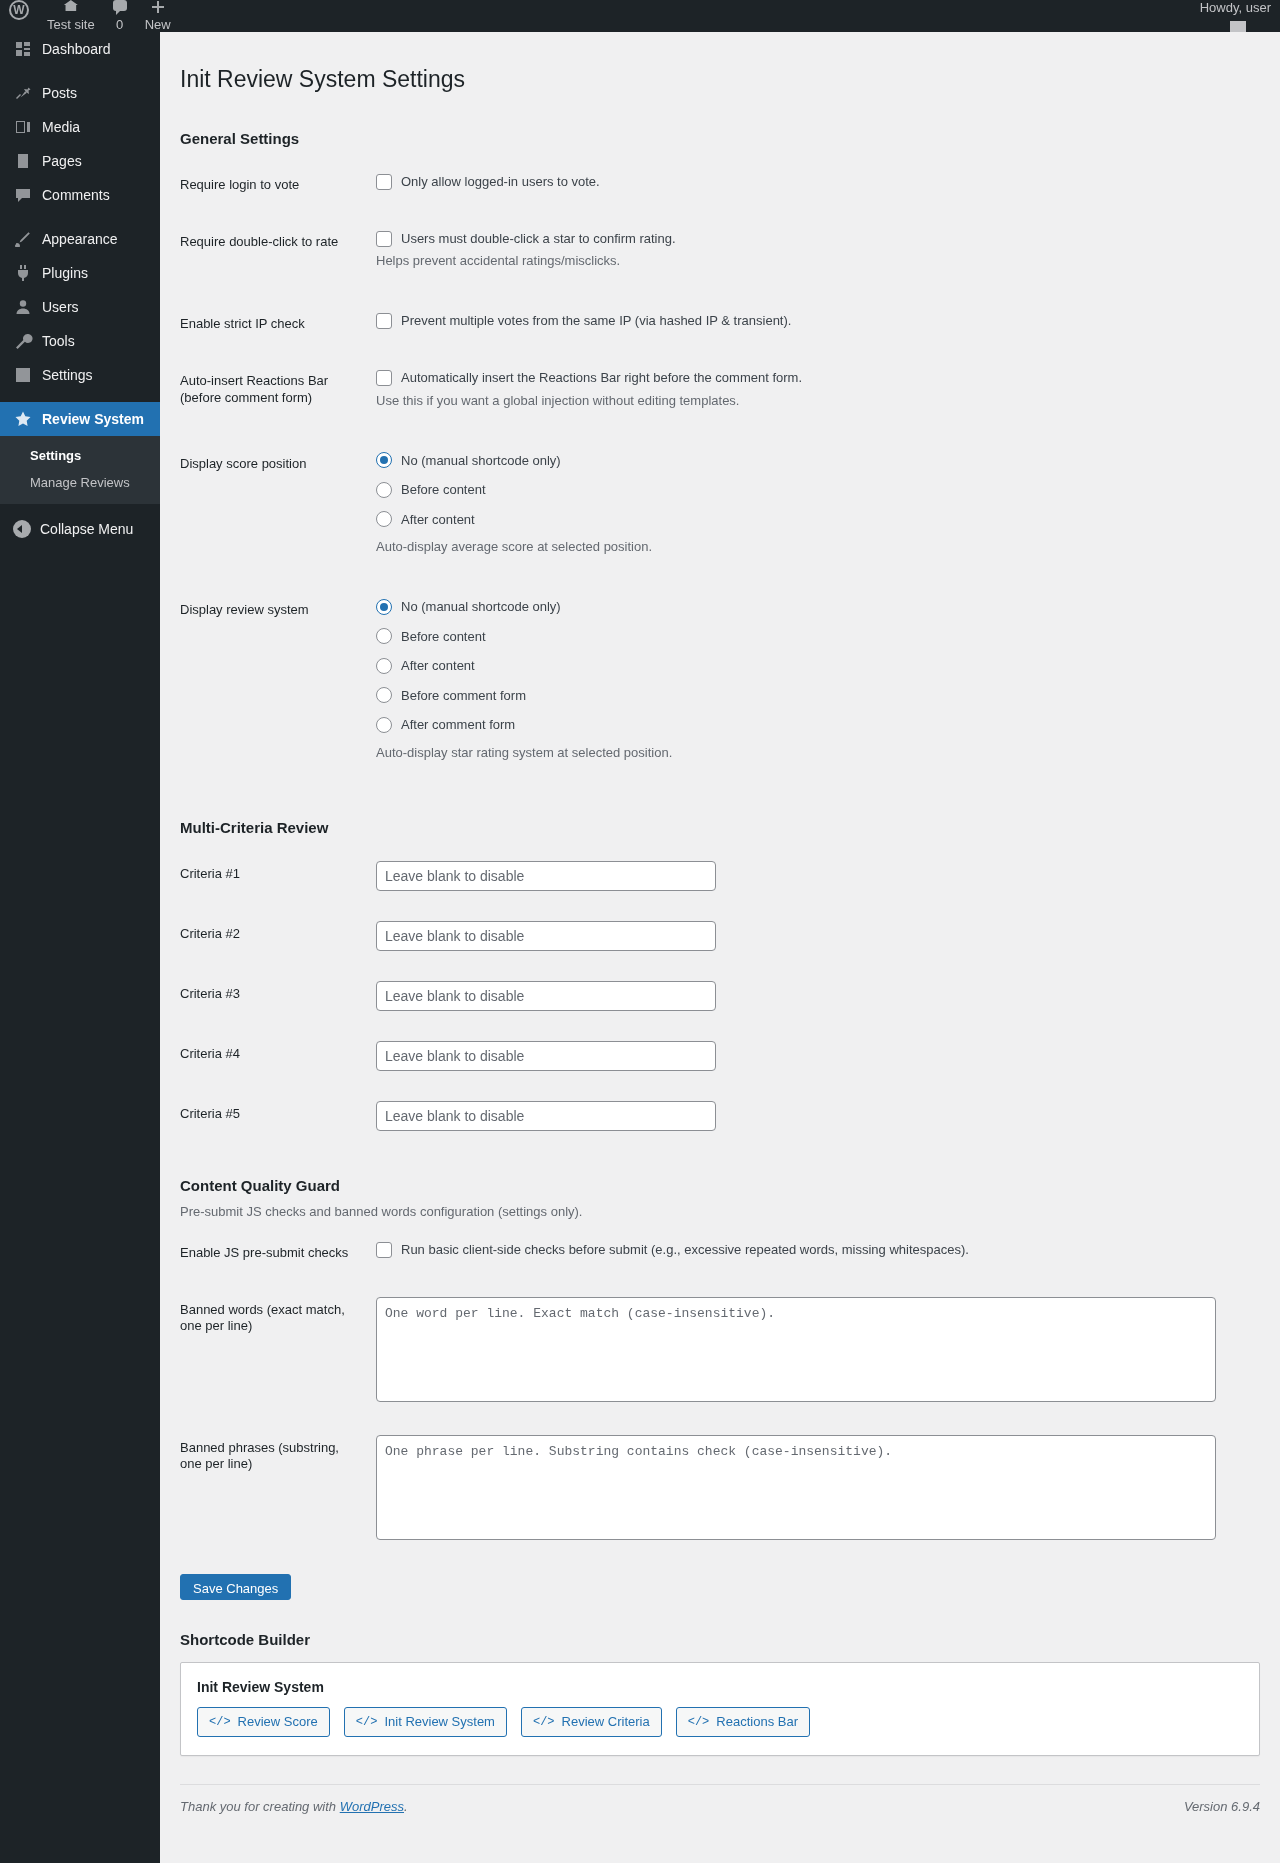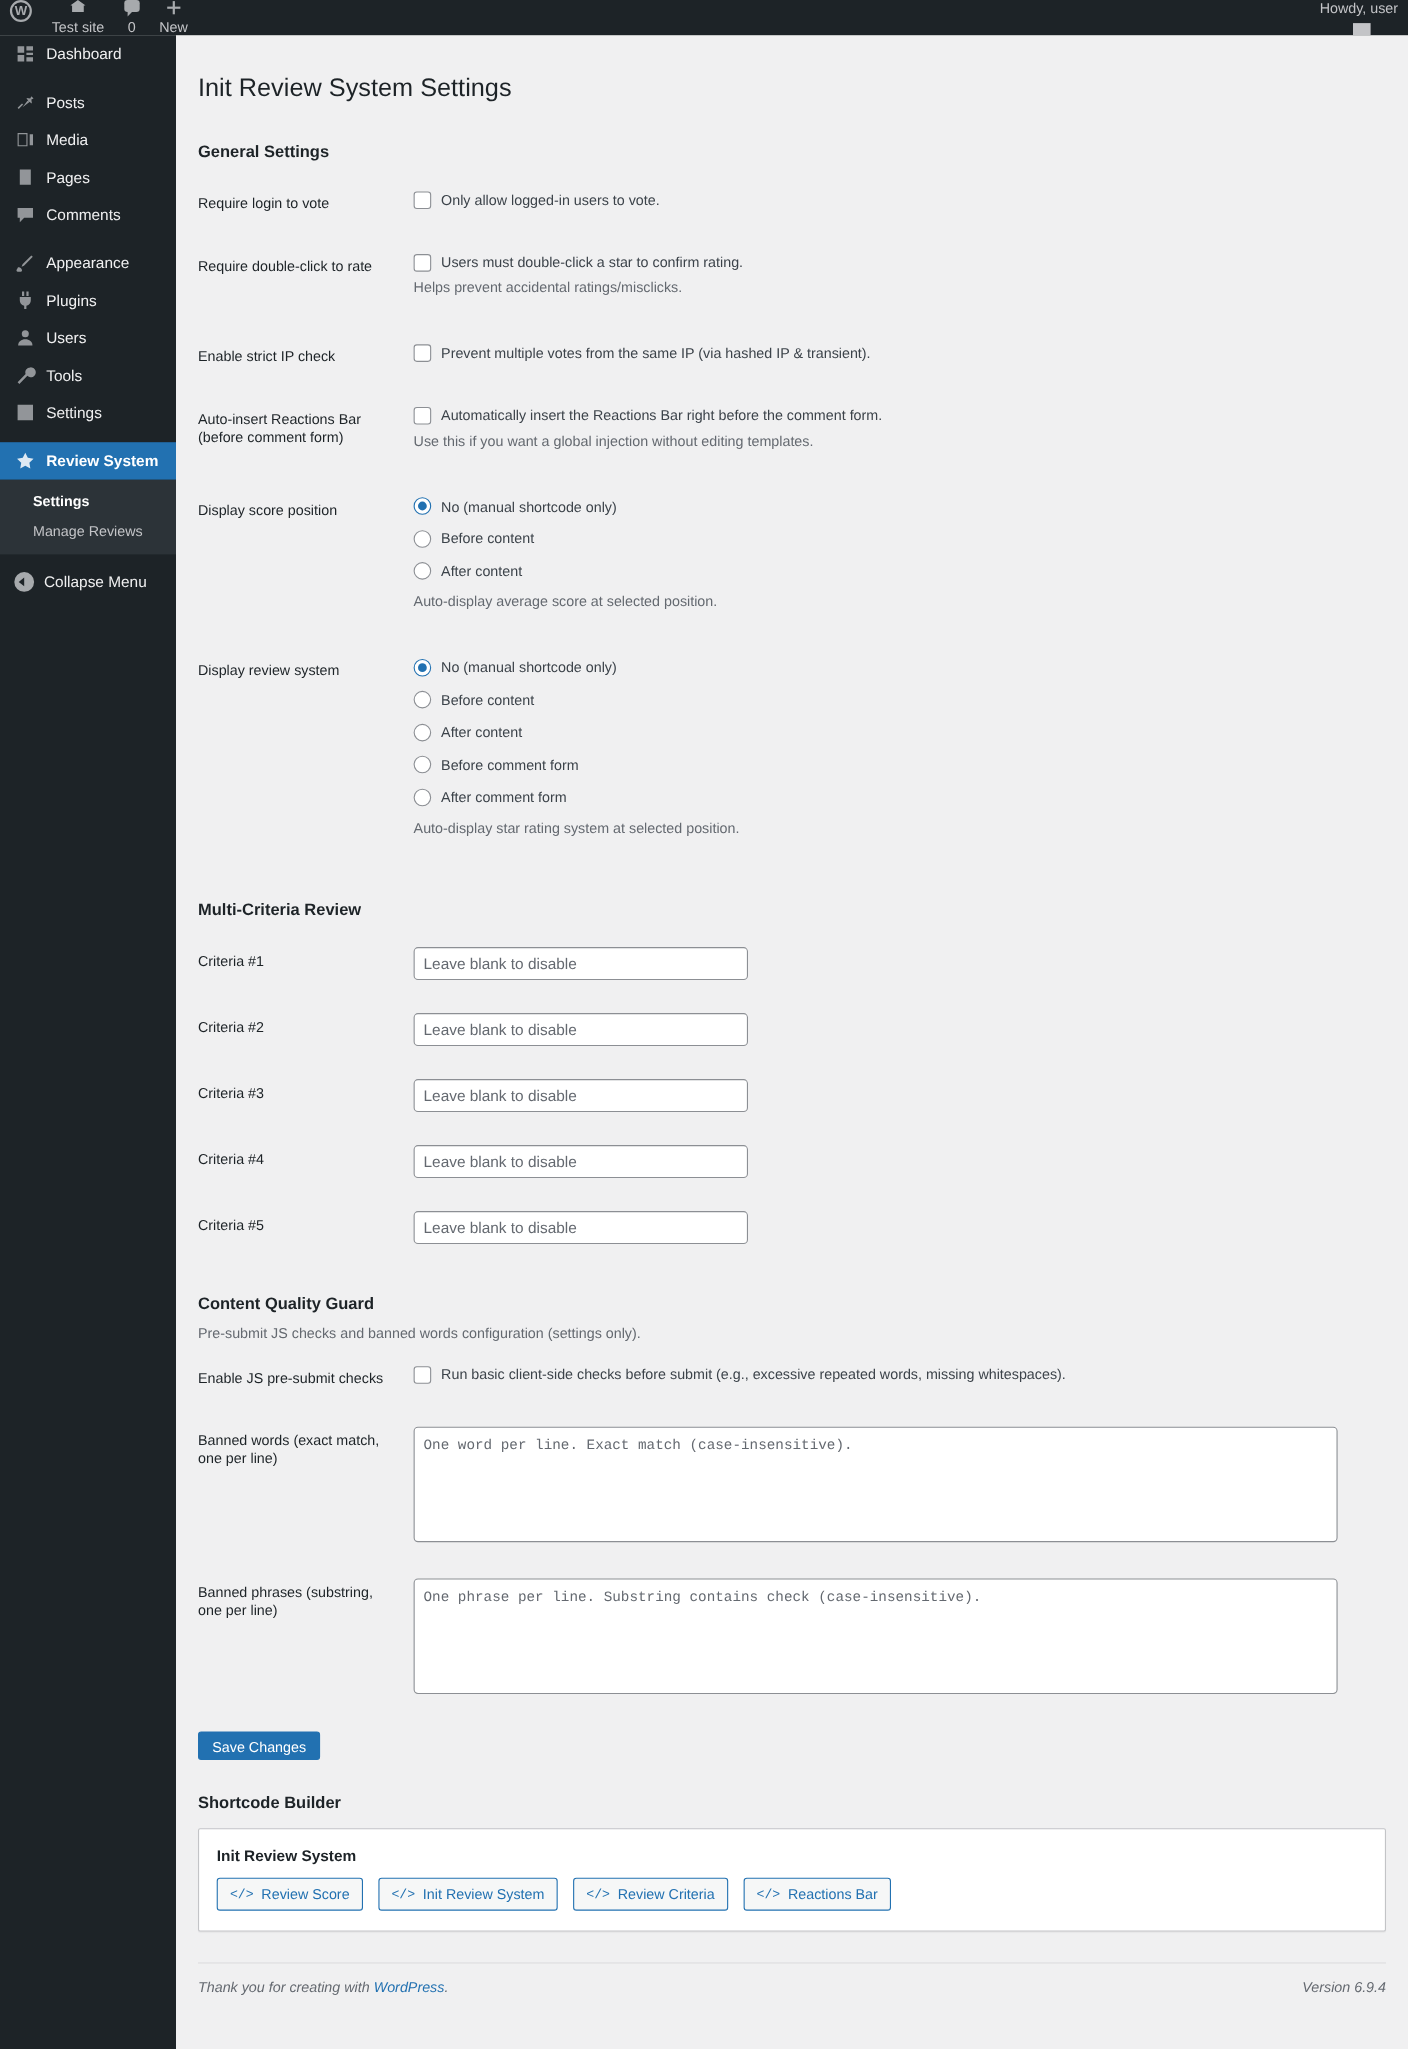--- a/index.html
+++ b/index.html
@@ -133,21 +133,21 @@
   input[type=radio].wprd:checked { border-color: #2271b1; }
   input[type=radio].wprd:checked::before {
     content: ""; position: absolute; left: 3px; top: 3px; width: 8px; height: 8px;
     border-radius: 50%; background: #2271b1;
   }
   .label-txt { font-size: 13px; color: #3c434a; line-height: 1.5; }
   .desc { font-size: 13px; color: #646970; margin-top: 5px; }
   .radio-row { display: flex; align-items: center; gap: 9px; margin-bottom: 10px; }
 
   input[type=text].regular {
-    width: 304px; height: 30px; padding: 0 8px;
+    width: 340px; height: 30px; padding: 0 8px;
     border: 1px solid #8c8f94; border-radius: 4px; background: #fff;
     font-size: 14px; color: #2c3338; font-family: "Liberation Sans", sans-serif;
   }
   input[type=text].regular::placeholder { color: #646970; opacity: 1; }
 
   textarea.large {
     width: 840px; height: 105px; padding: 6px 8px;
     border: 1px solid #8c8f94; border-radius: 4px; background: #fff;
     font-family: "Liberation Mono", monospace; font-size: 13px; color: #2c3338;
     resize: none; line-height: 1.6;
@@ -173,21 +173,21 @@
     border-radius: 3px; height: 30px; padding: 0 11px; font-size: 13px; cursor: pointer;
   }
   .code-icon { font-family: "Liberation Mono", monospace; font-size: 12px; color: #2271b1; }
 
   #wpfooter {
     margin-top: 28px; padding: 14px 0 12px 0;
     border-top: 1px solid #dcdcde;
     display: flex; justify-content: space-between; align-items: center;
     font-size: 13px; color: #646970; font-style: italic;
   }
-  #wpfooter a { color: #2271b1; }
+  #wpfooter a { color: #2271b1; text-decoration: underline; }
   #wpfooter .ver { font-style: italic; }
 </style>
 </head>
 <body>
 
 <div id="adminbar">
   <div class="ab-item">
     <span class="wp-logo"></span>
   </div>
   <div class="ab-item">

